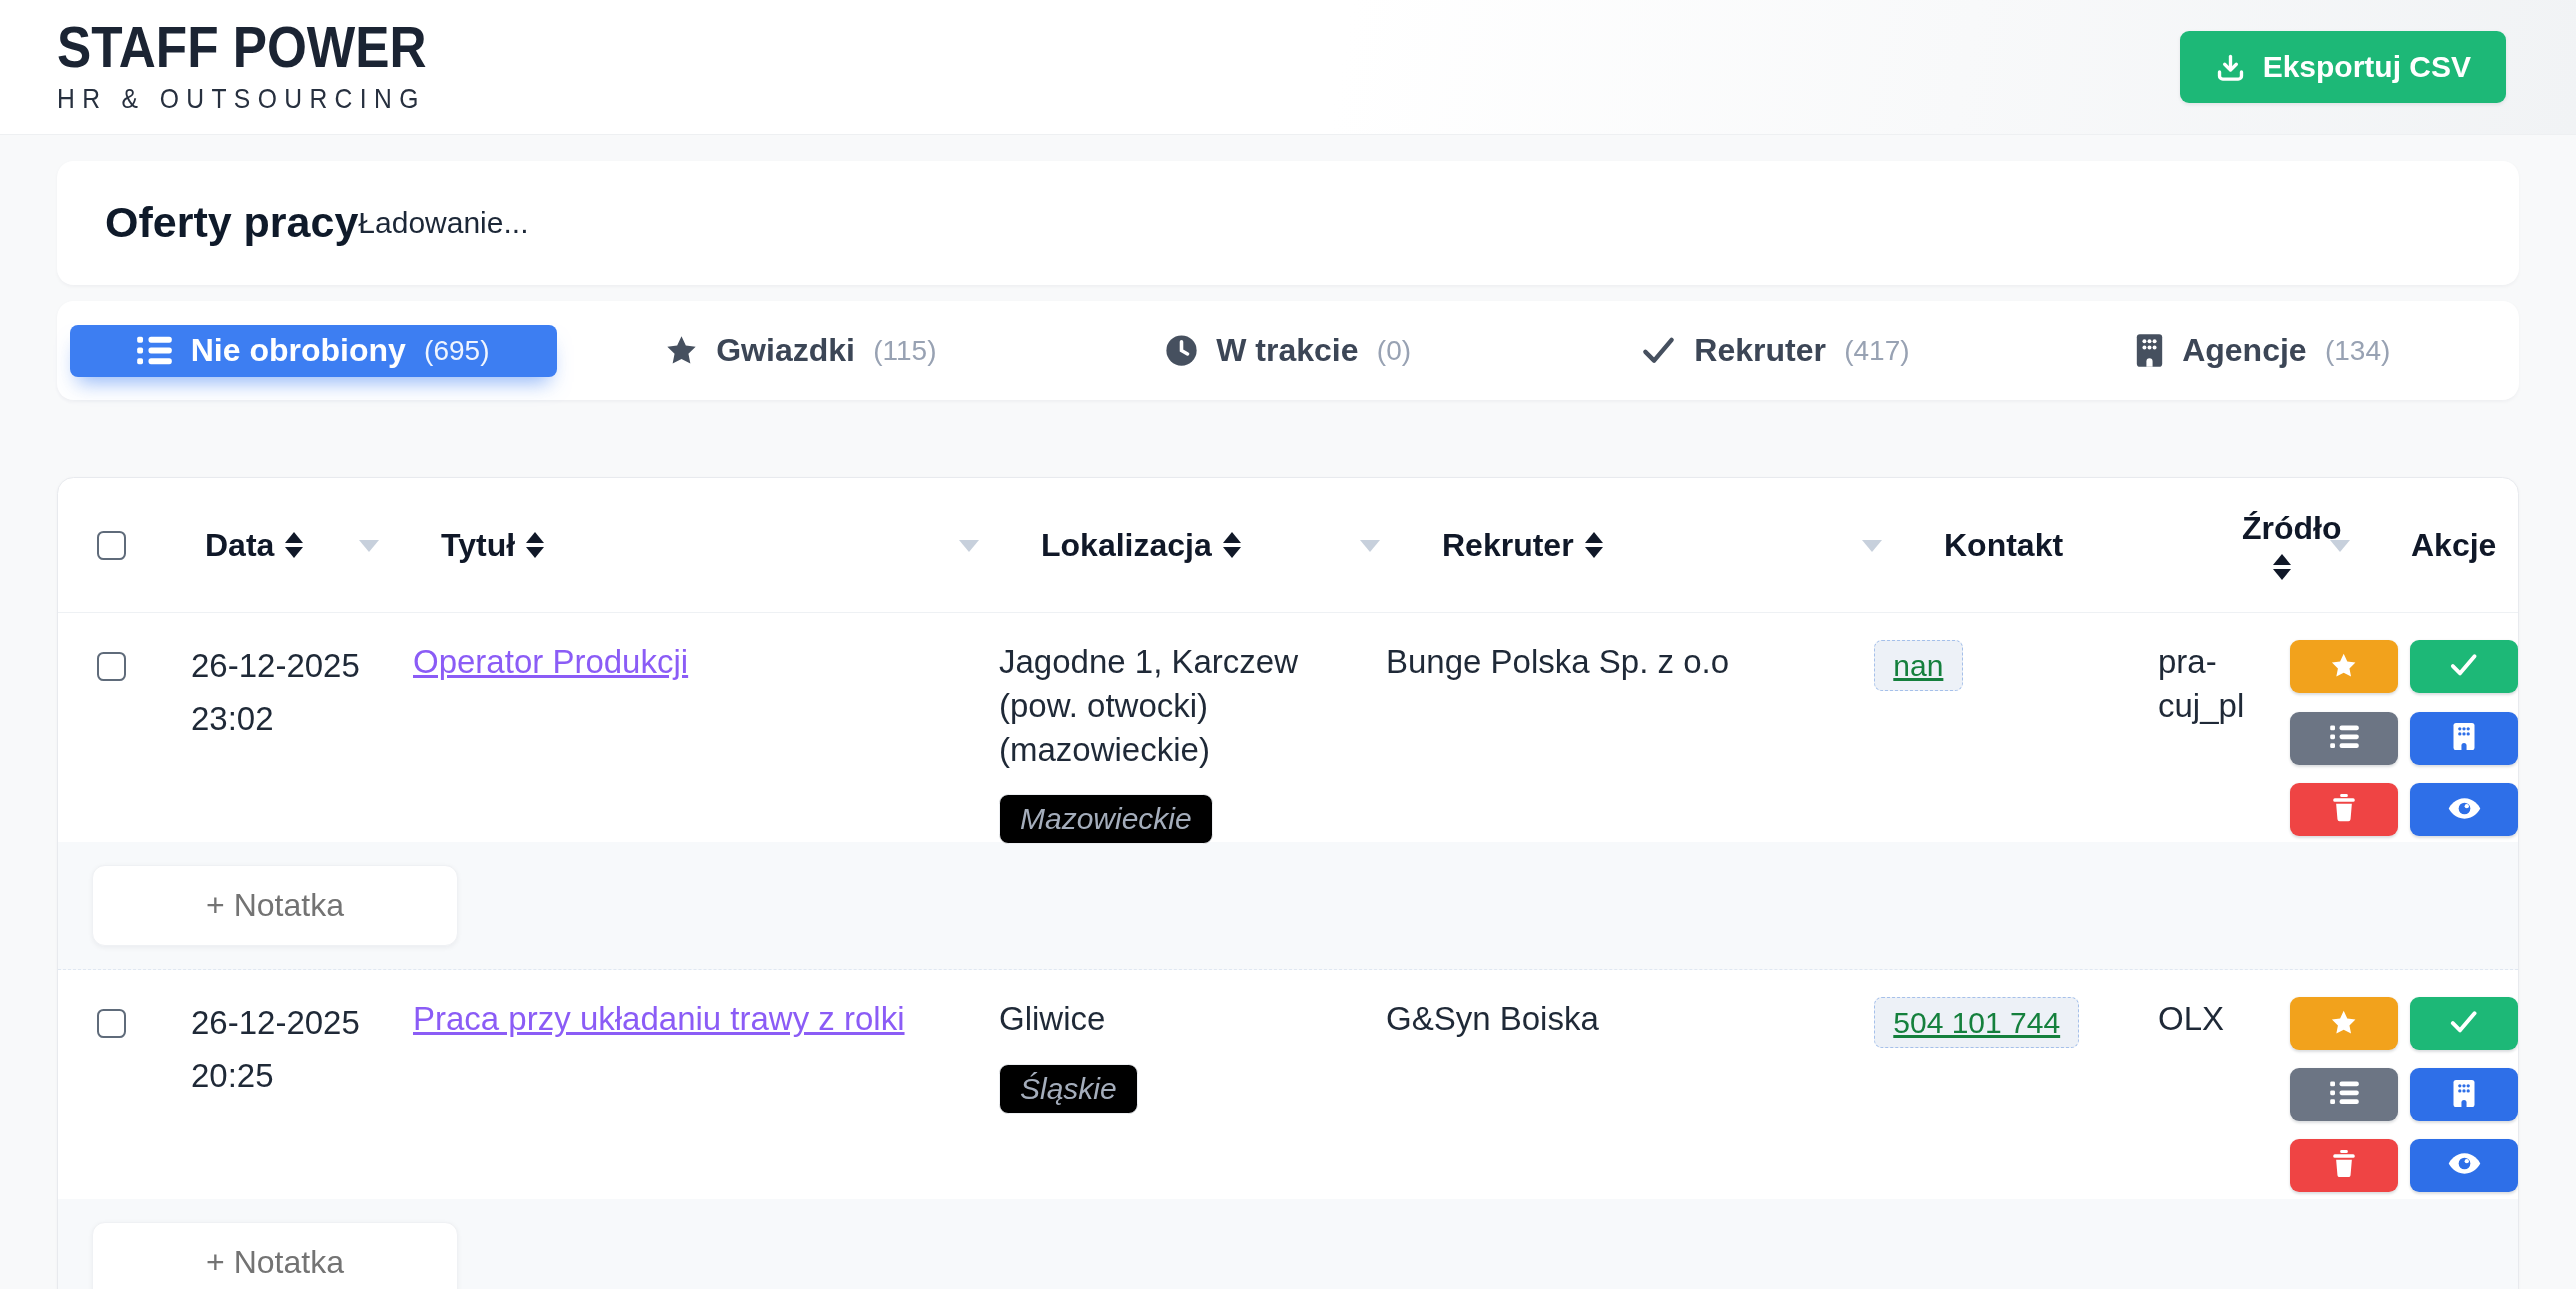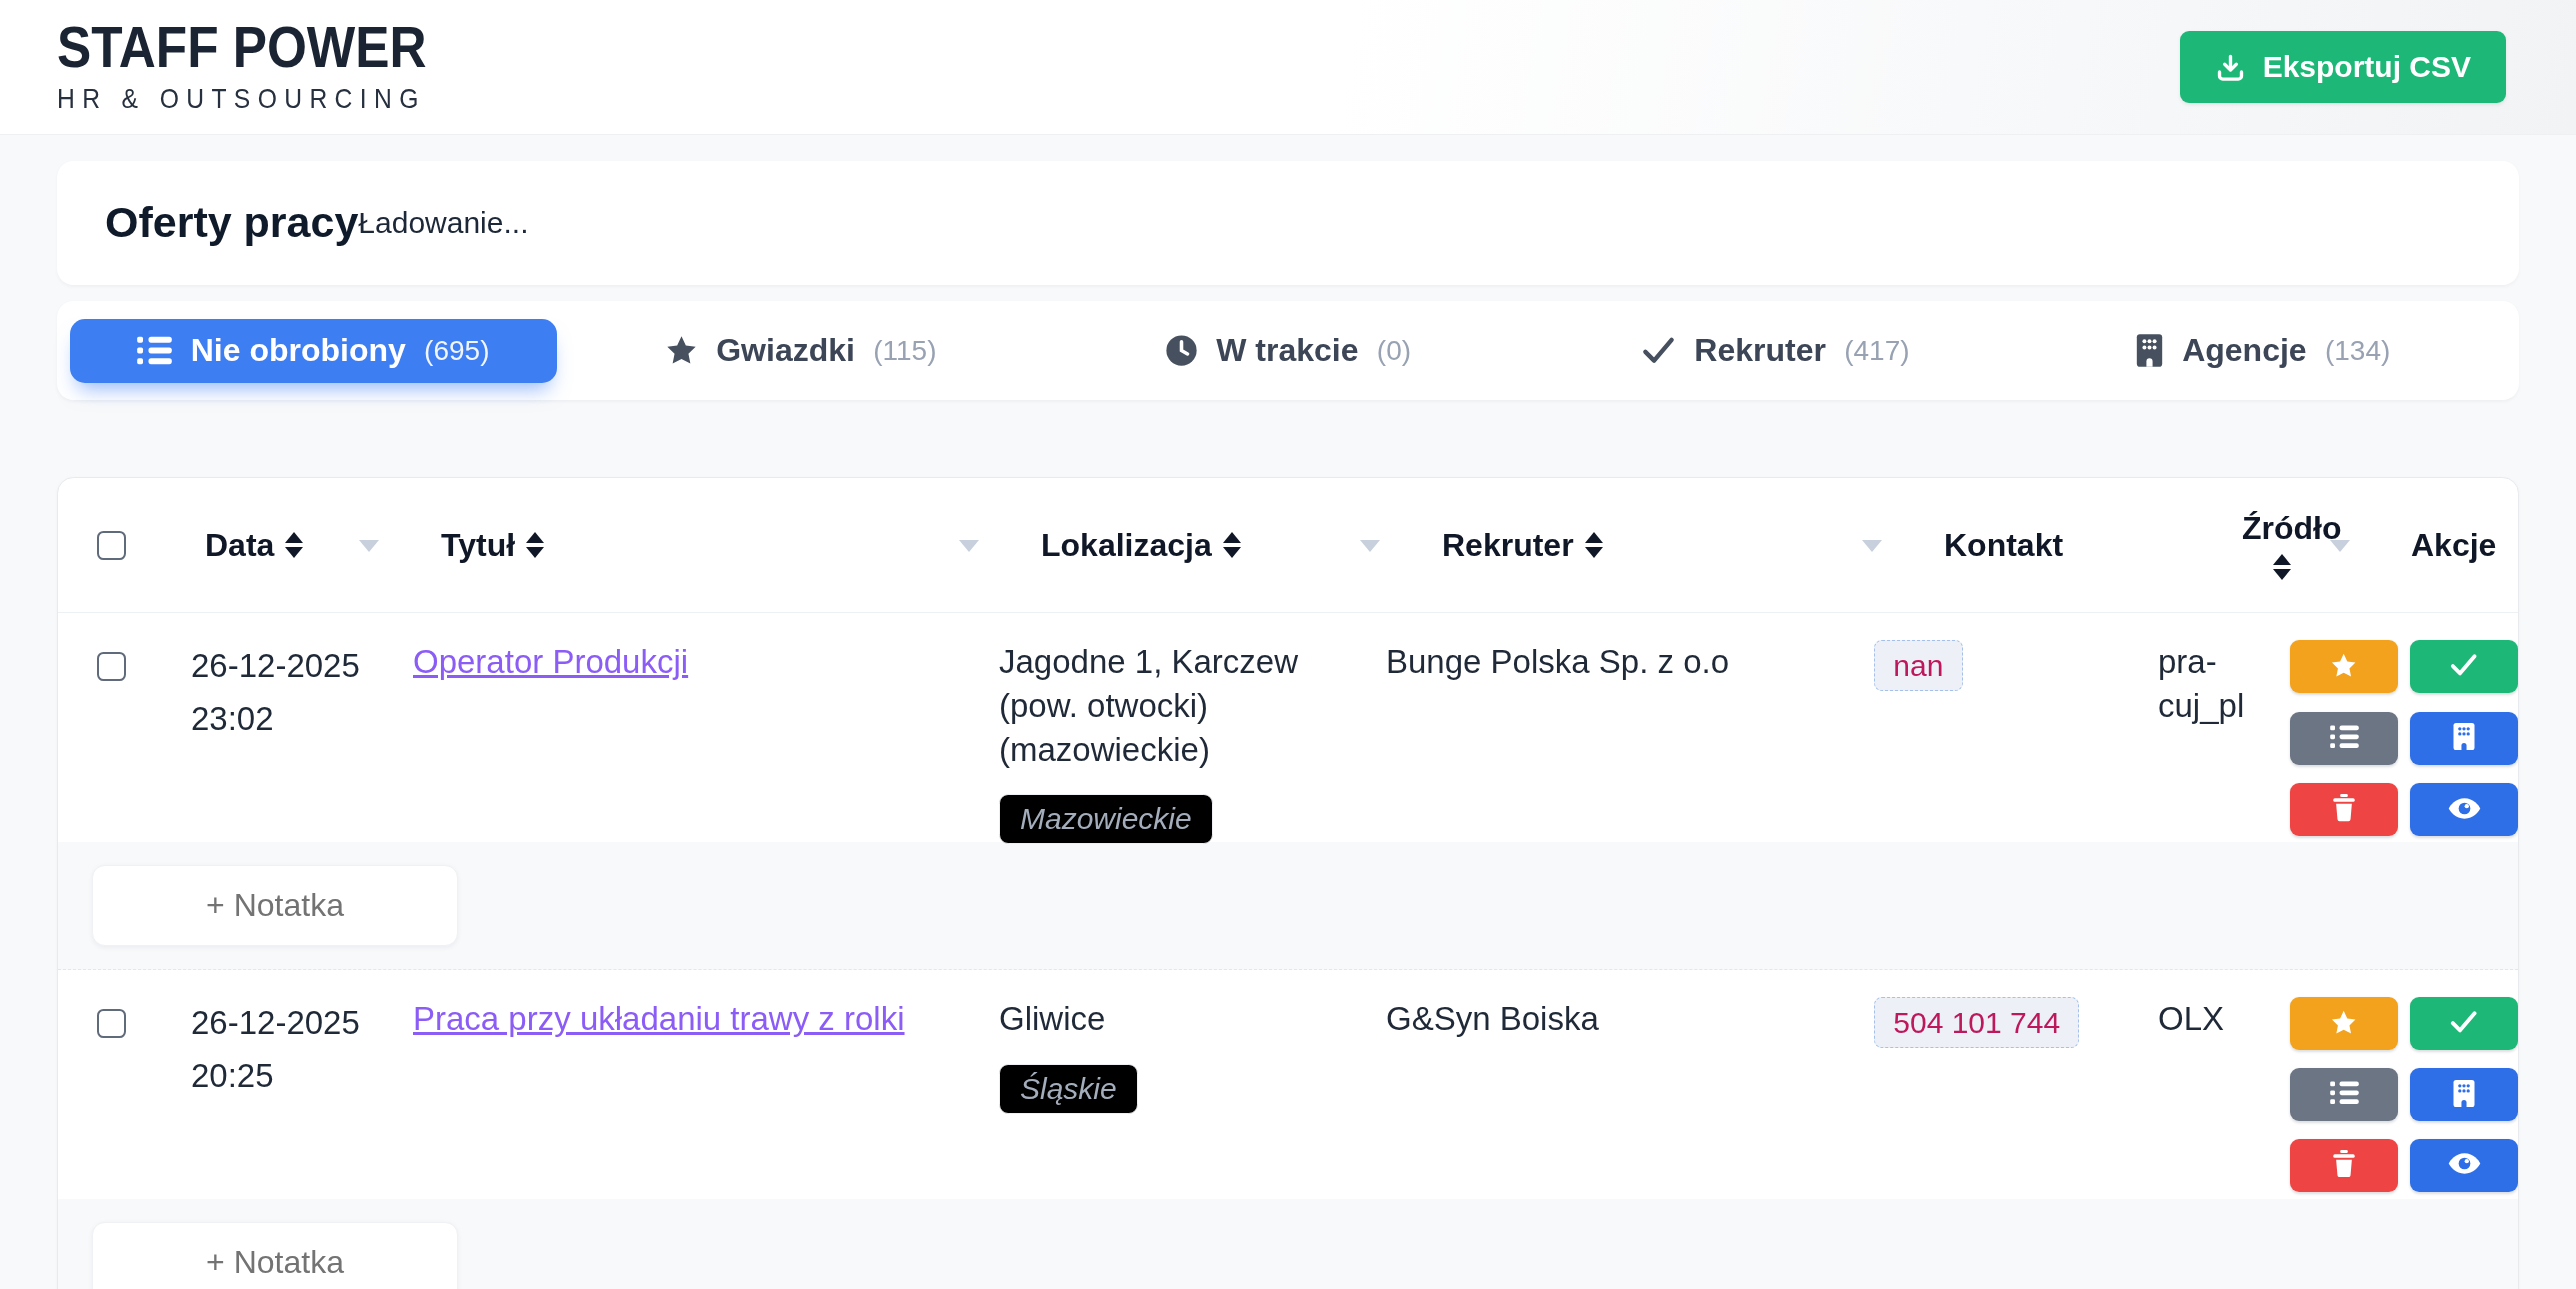--- a/index.html
+++ b/index.html
@@ -25,21 +25,21 @@
   .title-card{height:124px;display:flex;align-items:center;justify-content:flex-start;
     padding:0 48px;}
   .page-title{font-size:43px;font-weight:800;color:#0f1a2a;margin:0;}
   .loading{font-size:30px;color:#1c2737;}
 
   
   .tabs-card{margin-top:16.5px;height:99px;display:flex;align-items:center;padding:0 12.8px;}
   .tab{flex:1;height:100%;display:flex;align-items:center;justify-content:center;gap:18.3px;
     font-size:32px;font-weight:700;color:#3c4656;cursor:pointer;}
   .tab .count{color:#98a2b3;font-weight:400;font-size:28px;}
-  .tab.active{height:64px;background:#3d7ef2;border-radius:15px;color:#fff;
+  .tab.active{height:52px;background:#3d7ef2;border-radius:8px;color:#fff;
     box-shadow:0 12.8px 20px -7.3px rgba(61,126,242,.55);}
   .tab.active .count{color:rgba(255,255,255,.92);}
   .tico{display:flex;align-items:center;}
 
   
   .table-card{margin-top:77px;border:0.9px solid #e8eaee;border-radius:16.5px;
     overflow:hidden;height:860px;}
   .grid{display:grid;grid-template-columns:133px 222px 586px 387px 488px 284px 132px 229px;}
   .hrow{height:135px;align-items:center;border-bottom:0.9px solid #eef1f4;gap:14px;}
   .th{position:relative;font-size:32px;font-weight:700;color:#101828;
@@ -65,21 +65,21 @@
 
   .drow{height:229px;}
   .drow>div{padding-top:27.4px;padding-right:31px;font-size:33px;line-height:1.32;color:#1f2937;}
   .drow .cbx-cell{padding-top:33px;padding-right:0;}
   .date-line{display:block;line-height:1.6;}
   .title-link{color:#8b5cf6;text-decoration:underline;cursor:pointer;}
   .region-badge{display:inline-block;margin-top:23px;background:#000000;
     border:1.8px solid #edeff2;border-radius:9.1px;padding:9.1px 20px;
     color:#a4adbb;font-size:30px;line-height:1;font-style:italic;}
   .contact-badge{display:inline-block;background:#edf1f7;border:1.8px dashed #a5c0ea;
-    border-radius:8px;padding:9.1px 18.3px;color:#be185d;font-size:30px;line-height:1;}
+    border-radius:8px;padding:9.1px 18.3px;color:#15803d;font-size:30px;line-height:1;text-decoration:underline;}
 
   .actions{display:grid;grid-template-columns:108px 108px;gap:10px 12px;padding-top:14.6px;}
   .abtn{height:53px;border:none;border-radius:9.1px;display:flex;align-items:center;
     justify-content:center;cursor:pointer;box-shadow:0 1.8px 2.7px rgba(16,24,40,.15);}
   .abtn.star{background:#f2a21c;}
   .abtn.check{background:#1db877;}
   .abtn.list{background:#6c7584;}
   .abtn.building{background:#2e6fe8;}
   .abtn.trash{background:#ef4444;}
   .abtn.eye{background:#2e6fe8;}

